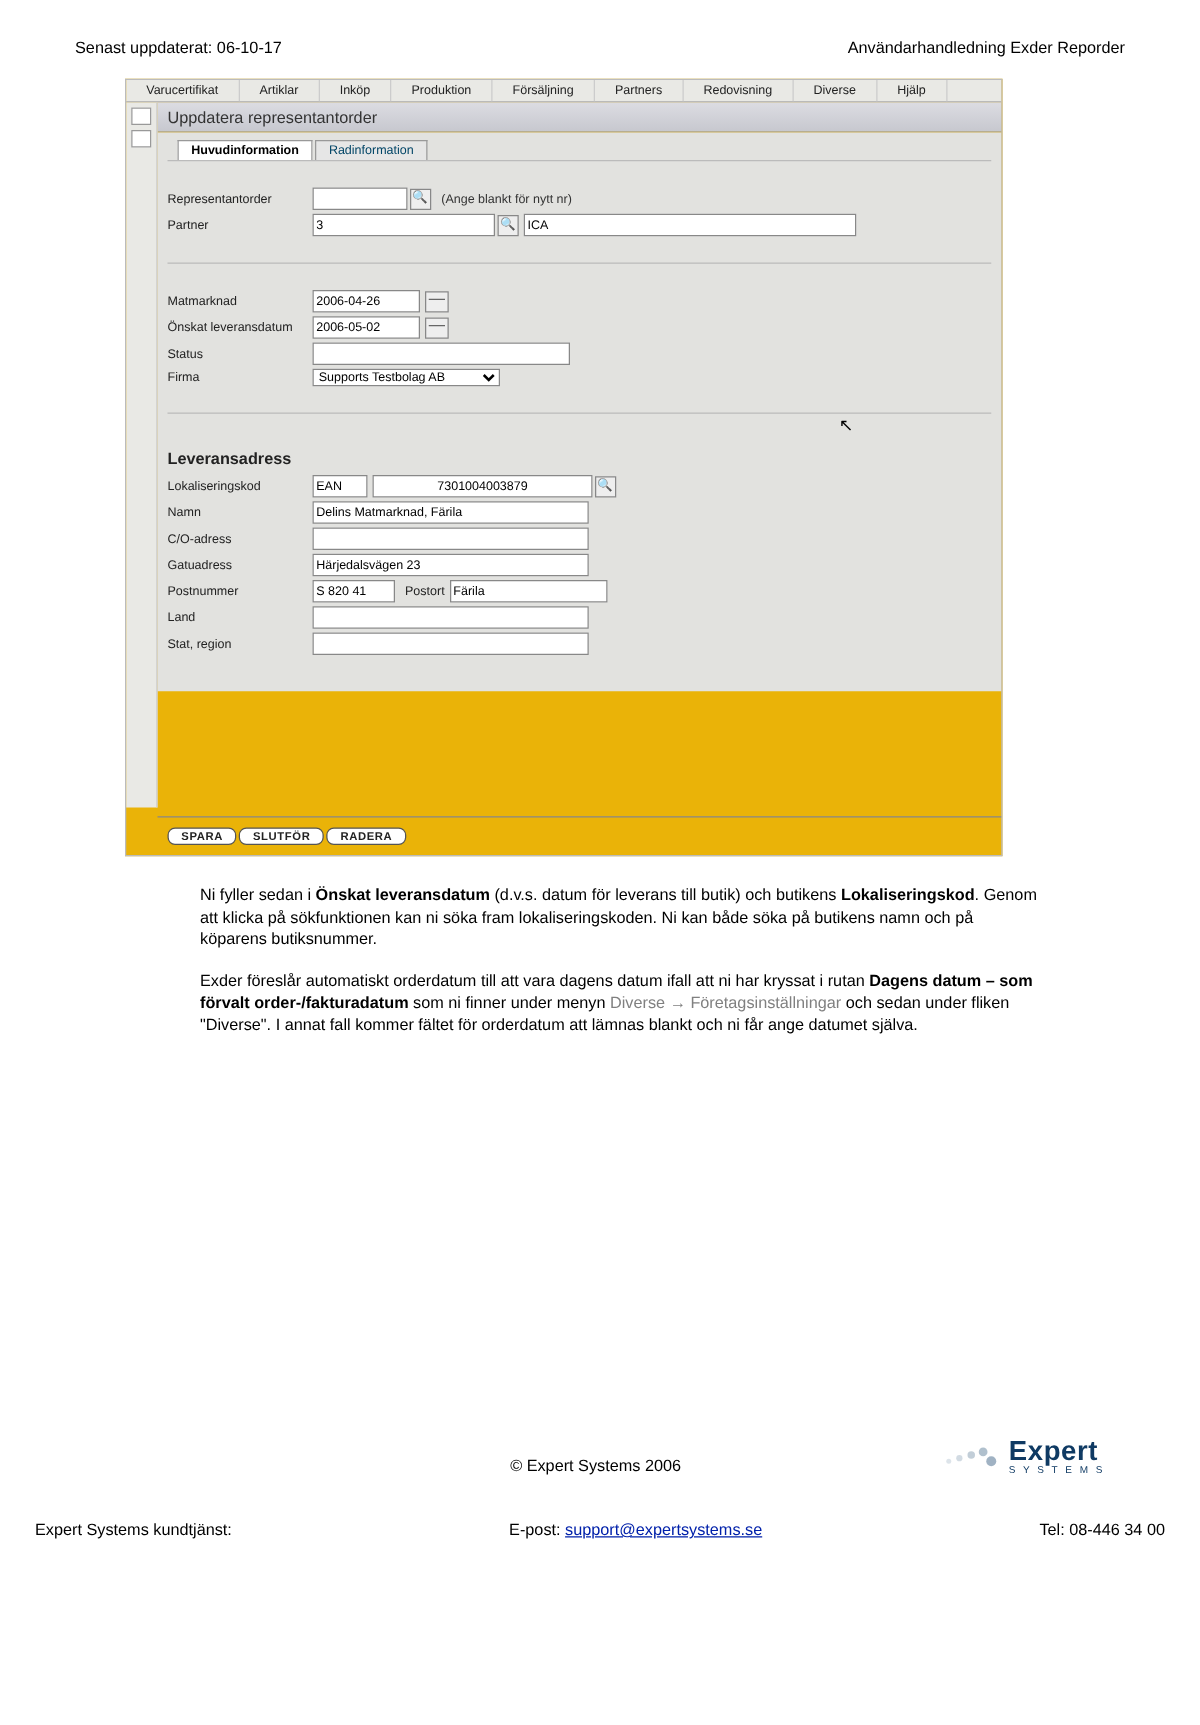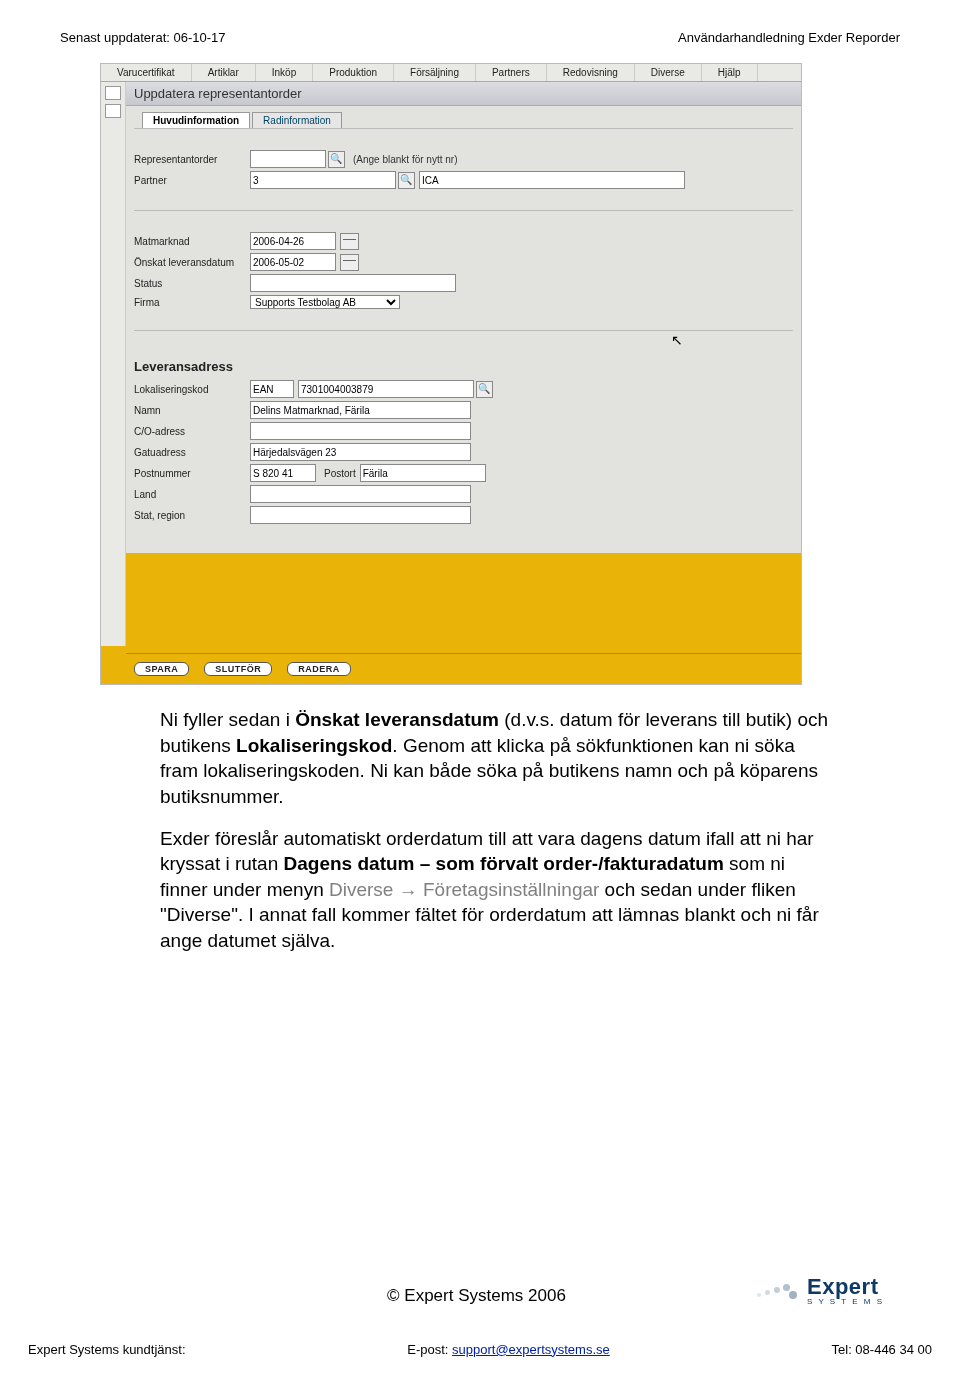--- a/index.html
+++ b/index.html
@@ -24,28 +24,28 @@
   .lbl{width:116px;color:#222}
   input.txt{border:1px solid #888;background:#fff;height:16px;font-size:10px;padding:0 2px}
   select.sel{border:1px solid #888;background:#fff;height:14px;font-size:10px}
   .ico-search{display:inline-block;width:15px;height:15px;border:1px solid #888;background:#eee;margin-left:2px;text-align:center;line-height:14px;font-size:10px;cursor:pointer}
   .ico-cal{display:inline-block;width:17px;height:15px;border:1px solid #888;background:#eee;margin-left:4px;position:relative;cursor:pointer}
   .ico-cal:before{content:"";position:absolute;left:2px;right:2px;top:5px;border-top:1px solid #666}
   .hint{margin-left:8px;color:#333}
   .sectitle{font-size:13px;font-weight:bold;font-family:Verdana,Arial;color:#222;margin:10px 0 6px 0}
   .longdisabled{background:#e8e8e8}
   .hr{border-top:1px solid #888;margin:100px 0 4px 0}
-  .btnrow{display:flex;gap:15px;padding:4px 8px 8px 8px}
+  .btnrow{display:flex;gap:2px;padding:4px 8px 8px 8px}
   .btn{border:1px solid #555;border-radius:6px;padding:1px 10px;font-size:9px;font-weight:bold;background:#fff;letter-spacing:.5px;cursor:pointer}
   .cursor-arrow{position:absolute;left:570px;top:268px;font-size:14px;color:#000;pointer-events:none}
   .relwrap{position:relative}
-  .body-text{margin:0 70px 18px 100px;font-size:19px;line-height:1.35}
+  .body-text{margin:0 70px 18px 100px;font-size:13px;line-height:1.35}
   .body-text p{margin:0 0 16px 0}
   .footer-area{margin-top:320px;display:flex;justify-content:space-between;align-items:flex-end;padding:0 16px 12px 24px}
-  .footer-mid{text-align:center;flex:1;font-size:17px}
+  .footer-mid{text-align:center;flex:1;font-size:13px}
   .logo{display:flex;align-items:center;gap:14px}
   .logo .dots{width:44px;height:22px;position:relative}
   .logo .dots span{position:absolute;border-radius:50%;background:#8fa5b8}
   .logo .txt{font-size:22px;font-weight:bold;color:#0f3a63;letter-spacing:.5px}
   .logo .sub{font-size:8px;letter-spacing:2px;color:#0f3a63;margin-top:-3px;text-align:right}
   .foot-line{display:flex;justify-content:space-between;font-size:13px;padding:4px 28px 14px 28px}
   a.mail{color:#0020aa;text-decoration:underline}
 </style>
 </head>
 <body>
@@ -119,21 +119,21 @@
               <option>Supports Testbolag AB</option>
             </select>
           </div>
         </div>
 
         <div class="formsection">
           <div class="sectitle">Leveransadress</div>
           <div class="row">
             <span class="lbl">Lokaliseringskod</span>
             <input class="txt" style="width: 38px;" value="EAN">
-            <input class="txt" style="width: 170px; margin-left: 4px;" value="7301004003879">
+            <input class="txt" style="width: 170px; margin-left: 4px; text-align: center;" value="7301004003879">
             <span class="ico-search">🔍</span>
           </div>
           <div class="row">
             <span class="lbl">Namn</span>
             <input class="txt" style="width: 215px;" value="Delins Matmarknad, Färila">
           </div>
           <div class="row">
             <span class="lbl">C/O-adress</span>
             <input class="txt" style="width: 215px;">
           </div>

